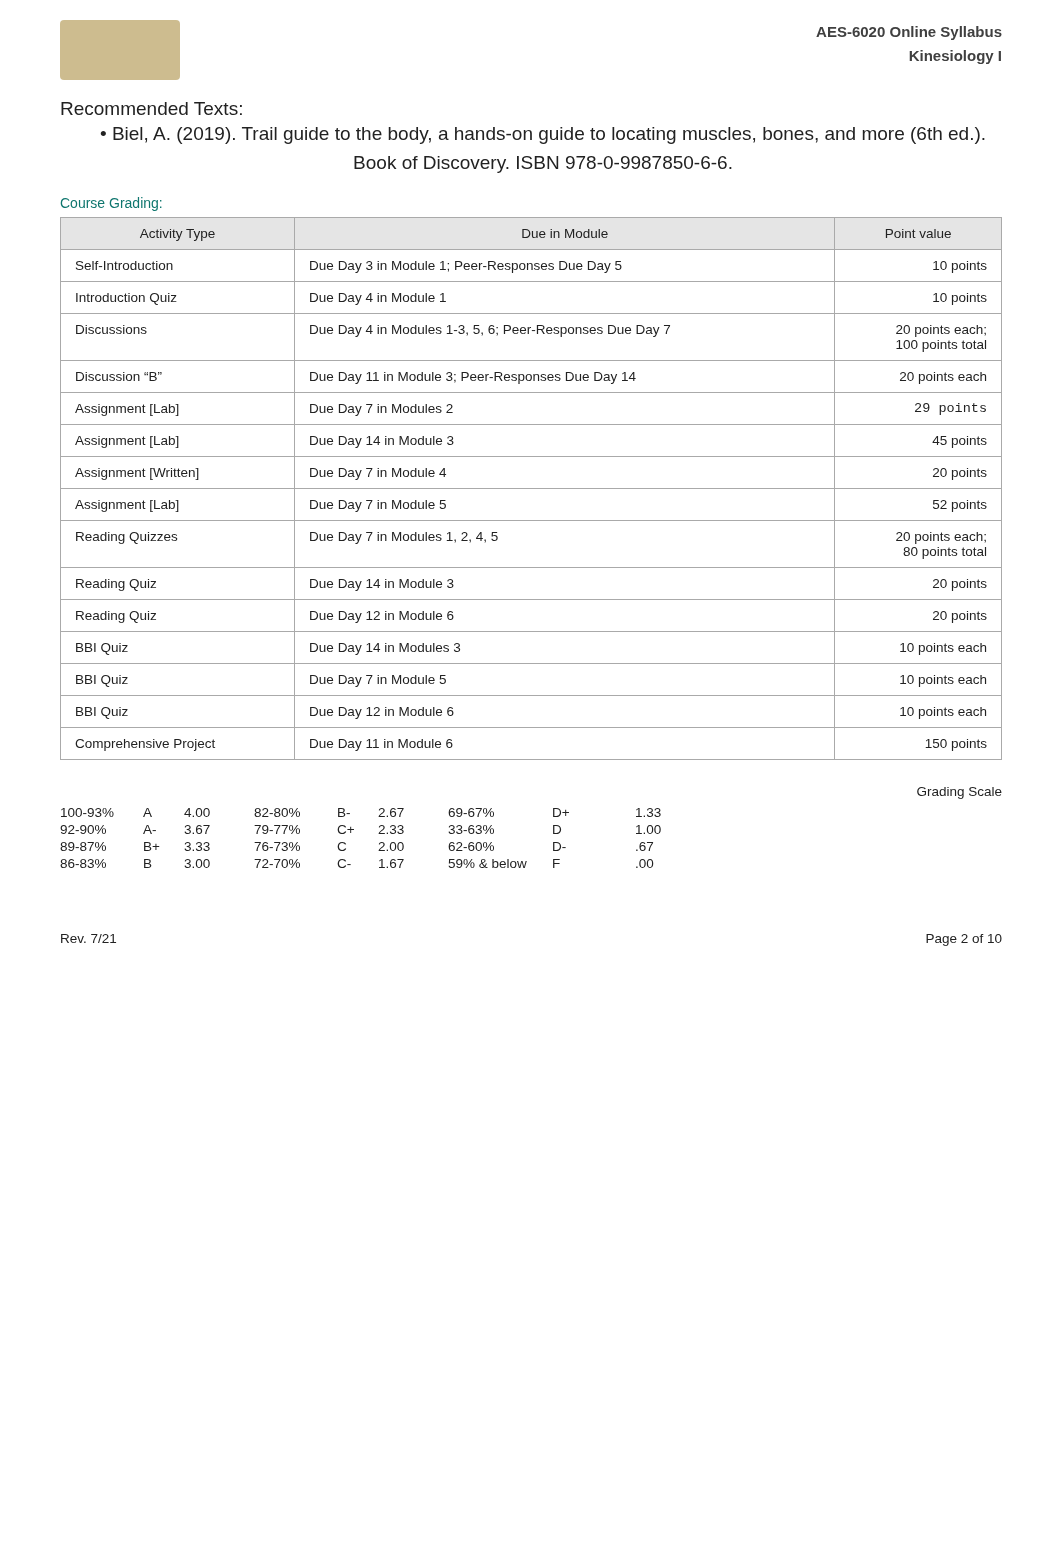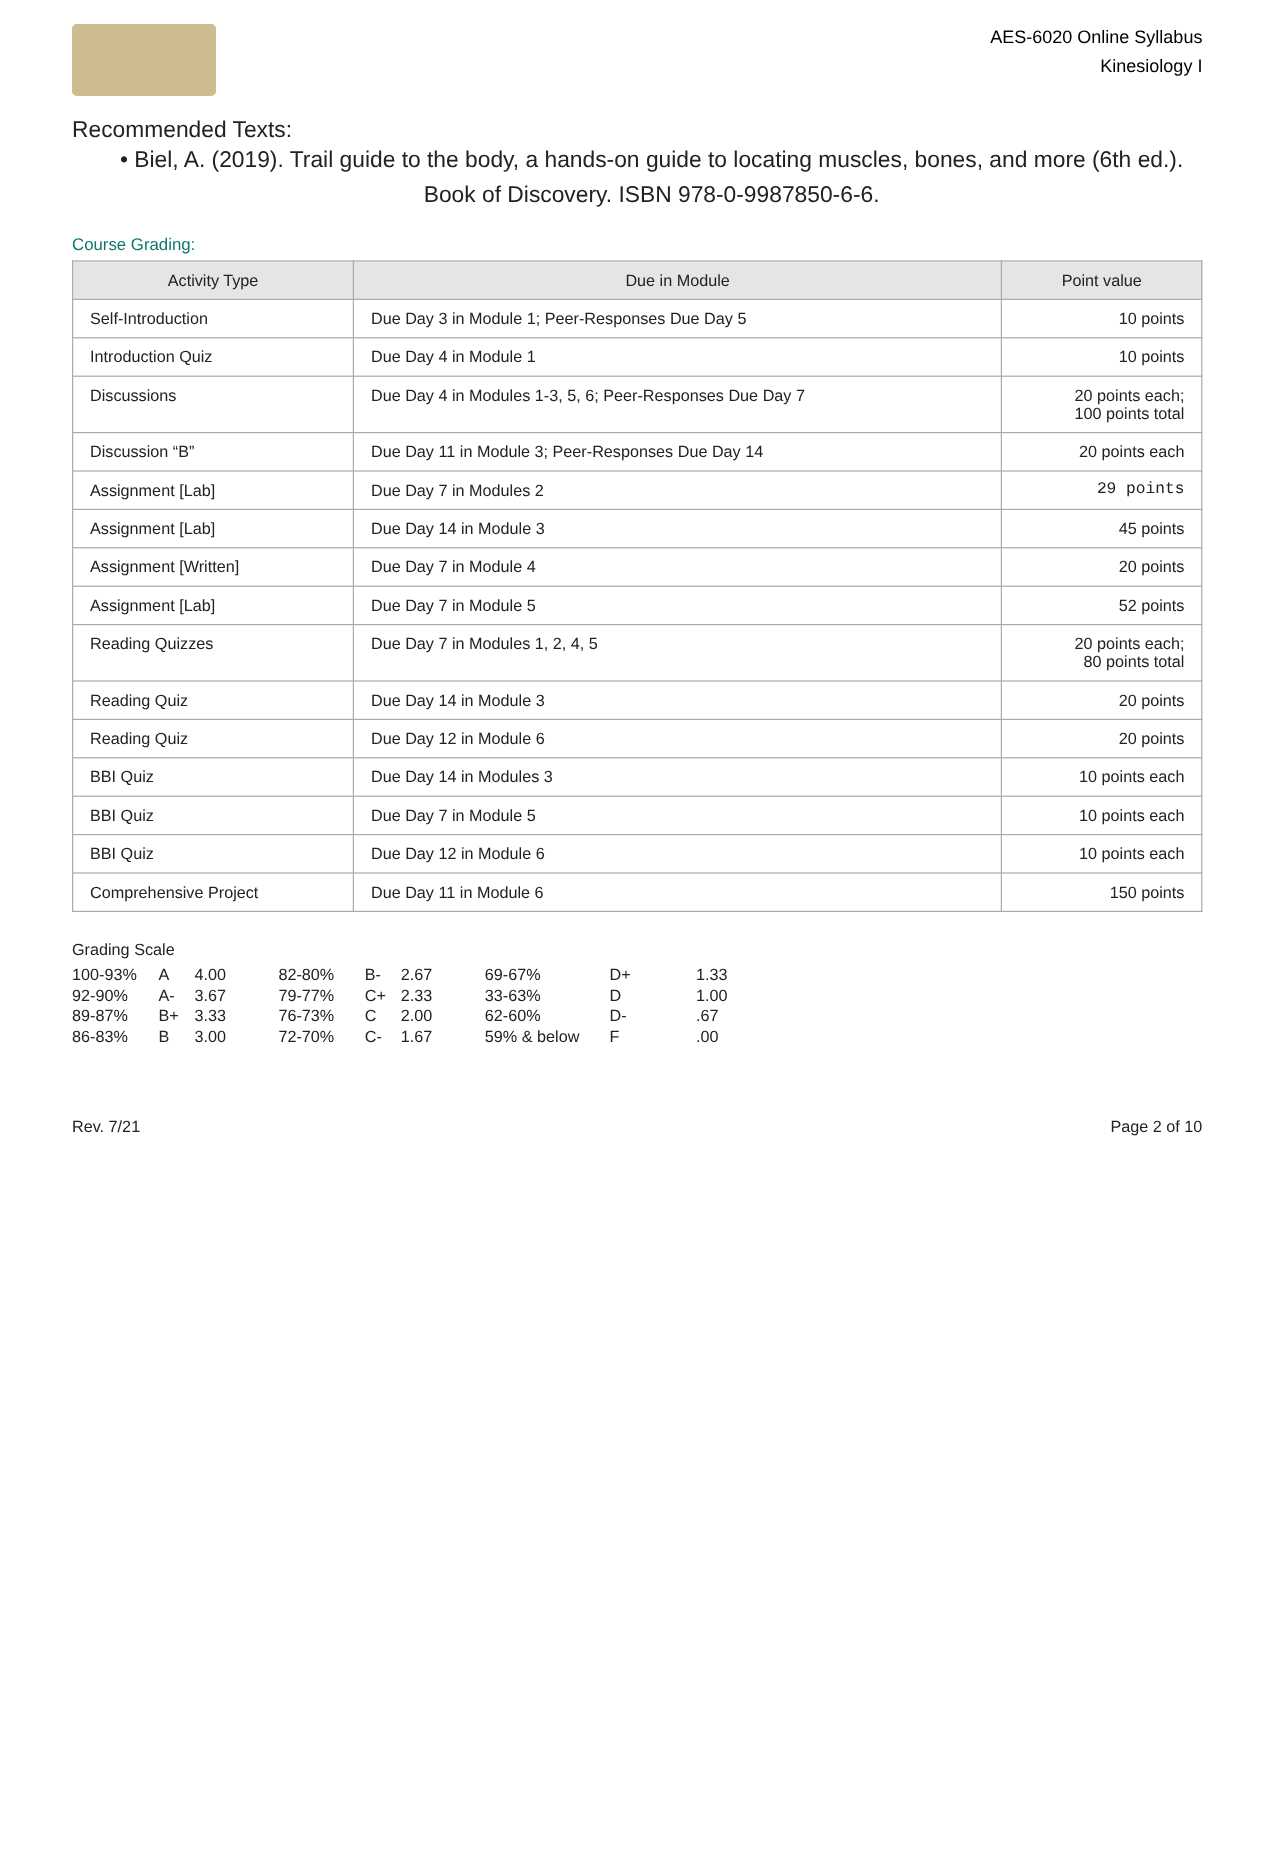--- a/index.html
+++ b/index.html
@@ -21,22 +21,23 @@
     .logo-placeholder {
       width: 120px;
       height: 60px;
       background: #b8a060;
       border-radius: 4px;
       opacity: 0.7;
     }
     .header-title {
       text-align: right;
       font-size: 15px;
-      color: #000000;
+      color: #404040;
       line-height: 1.6;
+      font-weight: bold;
     }
     .recommended-texts {
       margin-bottom: 18px;
       font-size: 19px;
     }
     .recommended-texts .bullet {
       margin-left: 24px;
       text-align: center;
       line-height: 1.5;
     }
@@ -64,29 +65,30 @@
     table.grading-table td:last-child {
       text-align: right;
       white-space: nowrap;
     }
     .grading-scale-section {
       margin-top: 8px;
       font-size: 13.5px;
     }
     .grading-scale-title {
       margin-bottom: 6px;
+      text-align: right;
     }
     .scale-col {
       display: flex;
       flex-direction: column;
       gap: 2px;
     }
     .scale-row {
       display: flex;
-      gap: 8px;
+      gap: 19px;
       white-space: nowrap;
     }
     .scale-pct { width: 64px; }
     .scale-grade { width: 22px; }
     .scale-gpa { width: 30px; }
     .footer-area {
       display: flex;
       justify-content: space-between;
       margin-top: 60px;
       font-size: 13.5px;

